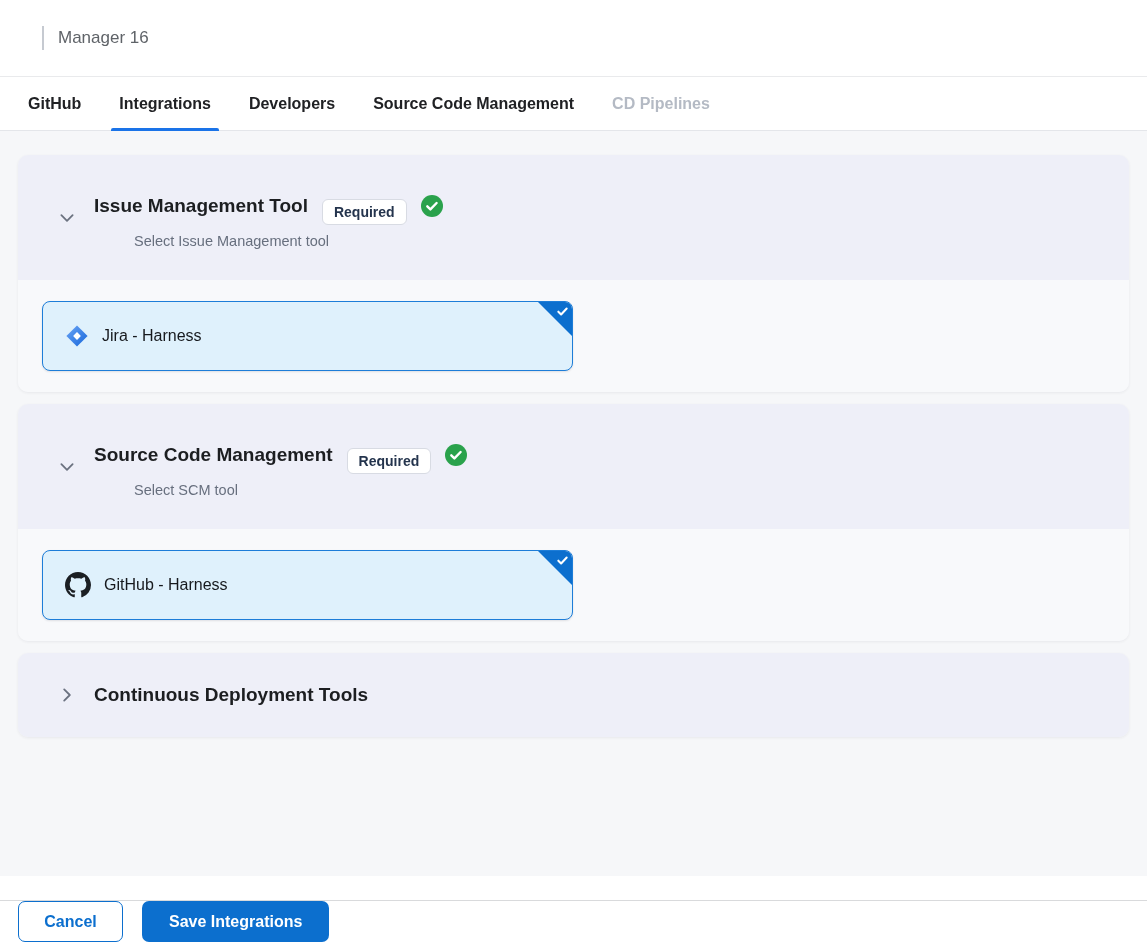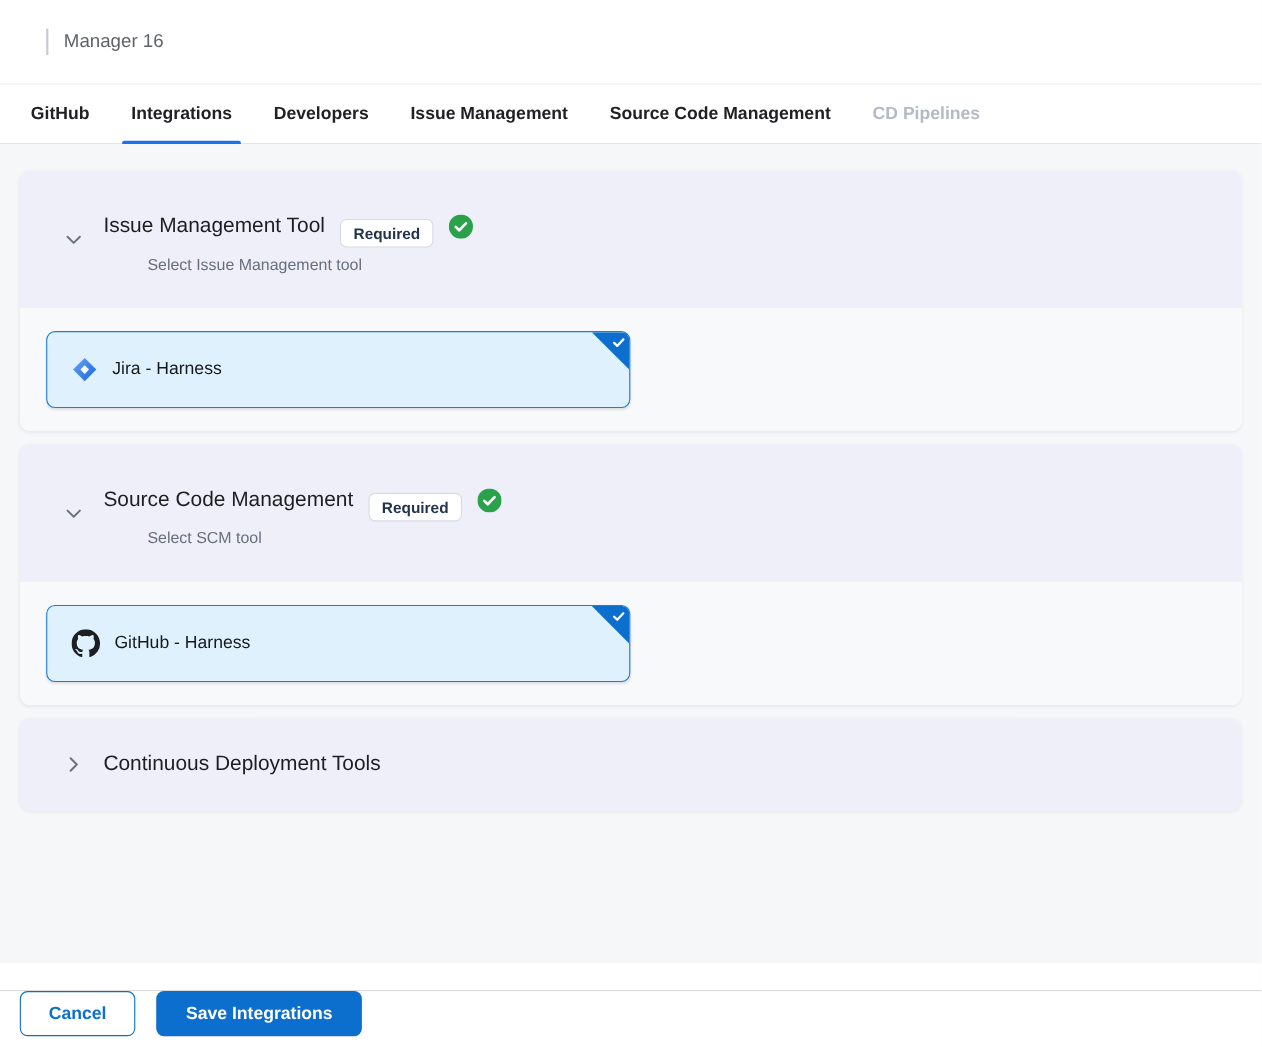--- a/index.html
+++ b/index.html
@@ -51,21 +51,21 @@
     box-shadow:0 1px 3px rgba(40,45,60,.07);
   }
   .panel-header{
     background:var(--section-header-bg);
     display:flex;align-items:center;gap:18px;
     padding:31px 24px 31px 40px;cursor:pointer;
   }
   .chev{display:flex;align-items:center;flex:0 0 auto;}
   .chev.right svg{transform:rotate(-90deg);}
   .title-row{display:flex;align-items:center;gap:14px;}
-  .title-row h2{font-size:19px;font-weight:400;color:var(--text-dark);text-align:center;}
+  .title-row h2{font-size:19px;font-weight:700;color:var(--text-dark);text-align:center;}
   .badge{
     background:#fff;border:1px solid #d8dbe3;border-radius:6px;
     padding:4px 11px;font-size:14px;font-weight:700;color:#24344d;margin-top:13px;
   }
   .check-ic{display:flex;align-items:center;}
   .sub{margin-top:8px;font-size:14.5px;color:var(--text-gray);margin-left:40px;}
   .panel-body{background:var(--section-body-bg);padding:21px 24px;}
   
   .tool-card{
     position:relative;width:531px;height:70px;overflow:hidden;
@@ -106,21 +106,20 @@
 
   <header class="header">
     <span class="sep"></span>
     <span class="subtitle">Manager 16</span>
   </header>
 
   <nav class="tabs">
     <div class="tab">GitHub</div>
     <div class="tab active">Integrations</div>
     <div class="tab">Developers</div>
-    <div class="tab">Issue Management</div>
     <div class="tab">Source Code Management</div>
     <div class="tab disabled">CD Pipelines</div>
   </nav>
 
   <main class="content">
 
     <section class="panel">
       <div class="panel-header">
         <span class="chev">
           <svg width="18" height="18" viewBox="0 0 16 16">

